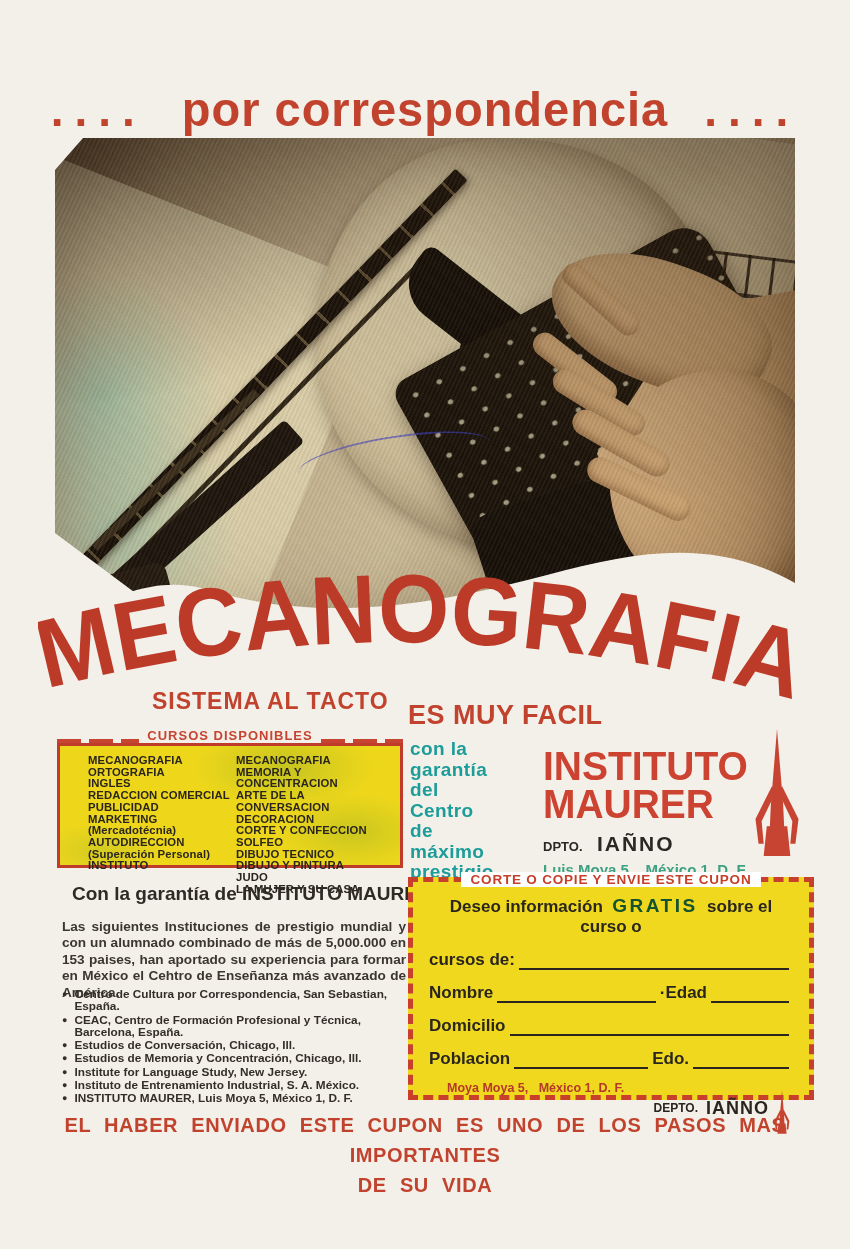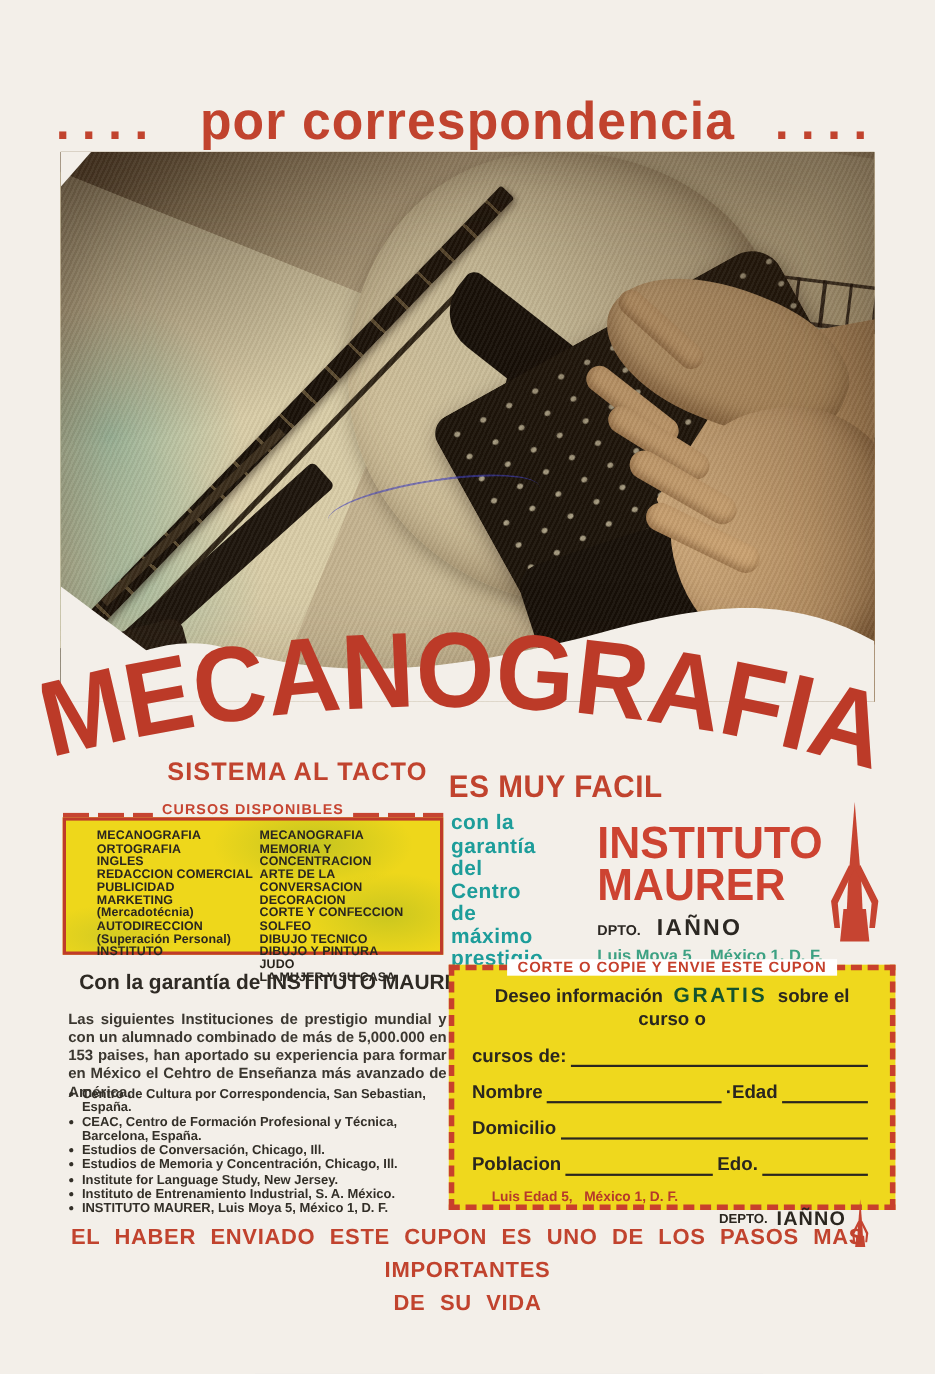--- a/index.html
+++ b/index.html
@@ -300,21 +300,21 @@
       <span class="fill"></span>
     </div>
     <div class="c-row">
       <span>Poblacion</span>
       <span class="fill"></span>
       <span>Edo.</span>
       <span class="fill med"></span>
     </div>
     <div class="c-footer">
       <div class="c-inst">
-        <div class="c-inst-addr">Luis Edad 5,   México 1, D. F.</div>
+        <div class="c-inst-addr">Moya Moya 5,   México 1, D. F.</div>
       </div>
       <div class="c-dept">
         <span class="dept-label">DEPTO.</span>
         <span class="dept-code">IAÑNO</span>
         <svg class="logo-small" viewBox="0 0 60 125">
           <g fill="#c64431">
             <polygon points="30,0 36,74 38,118 22,118 24,74"></polygon>
             <polygon points="20,95 40,95 43,124 17,124"></polygon>
             <polygon points="25,56 29,61 15,90 17,112 12,112 9,88"></polygon>
             <polygon points="35,56 31,61 45,90 43,112 48,112 51,88"></polygon>

